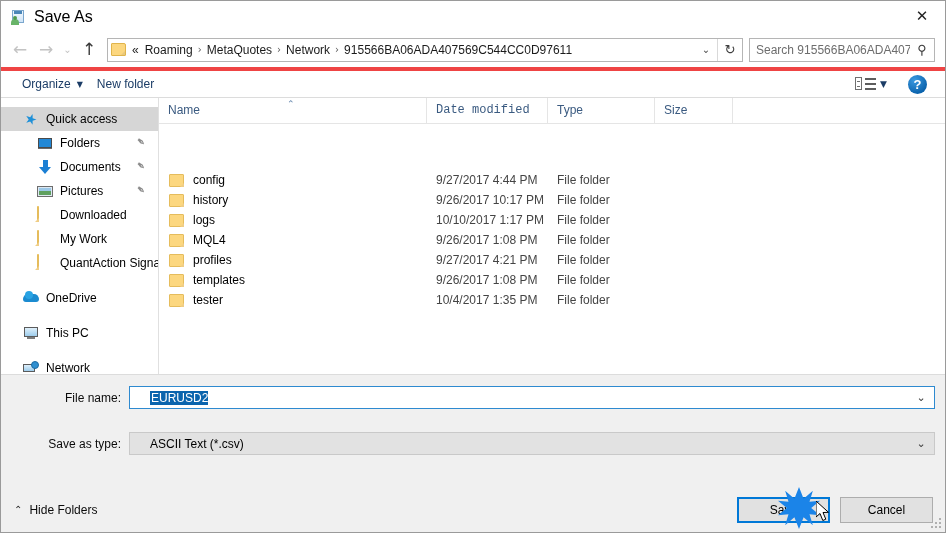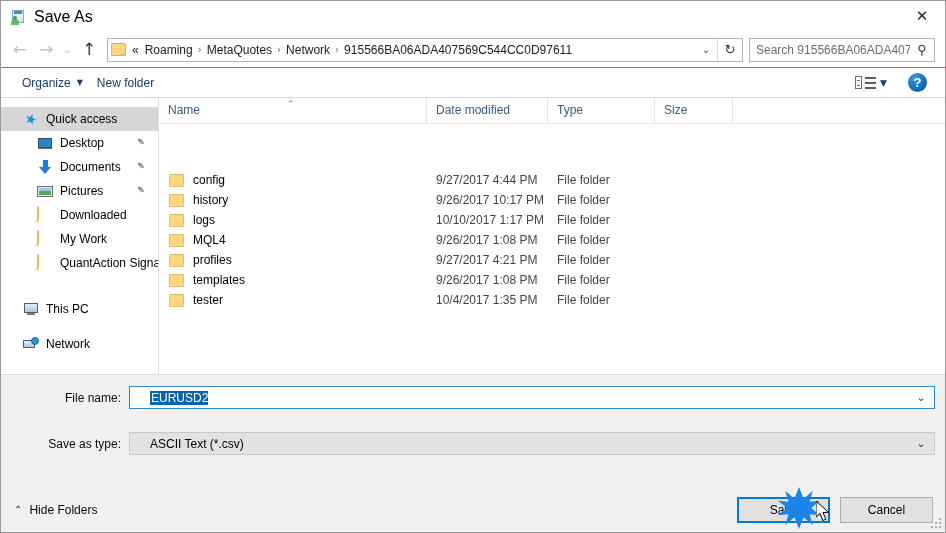--- a/index.html
+++ b/index.html
@@ -205,21 +205,21 @@
     text-align: center;
     color: #3a3a3a;
     font-size: 13px;
     font-family: "DejaVu Sans", sans-serif;
   }
 
   
   .cmdbar {
     height: 31px;
     min-height: 31px;
-    border-top: 1px solid #ef4444;
+    border-top: 4px solid #ef4444;
     border-bottom: 1px solid #dcdcdc;
     background: #ffffff;
     display: flex;
     align-items: center;
     padding: 0 10px 0 14px;
     box-sizing: border-box;
   }
   .cmd-item {
     font-size: 12px;
     color: #1b3c66;
@@ -473,21 +473,21 @@
     padding-left: 9px;
     box-sizing: border-box;
     border-right: 1px solid #e5e5e5;
     height: 25px;
     line-height: 25px;
     position: relative;
     white-space: nowrap;
     overflow: hidden;
   }
   .col-h.c-name { width: 268px; }
-  .col-h.c-date { width: 121px; }
+  .col-h.c-date { width: 121px; font-family: Liberation Mono, monospace; }
   .col-h.c-type { width: 107px; }
   .col-h.c-size { width: 78px; }
   .col-h.c-rest { flex: 1; border-right: none; }
   .sort-caret {
     position: absolute;
     left: 128px;
     top: 0px;
     font-size: 9px;
     color: #5a7fa8;
     font-family: "DejaVu Sans", sans-serif;
@@ -731,21 +731,21 @@
         <span class="ico">
             <span class="ico-star">★</span>
           </span>
         <span class="lbl">Quick access</span>
       </div>
       <div class="nav-item indent">
         <span class="ico ico-desktop">
             <span class="scr"></span>
             <span class="base"></span>
           </span>
-        <span class="lbl">Desktop</span>
+        <span class="lbl">Folders</span>
         <span class="pin">✒</span>
       </div>
       <div class="nav-item indent">
         <span class="ico ico-docs">
             <span class="shaft"></span>
             <span class="head"></span>
           </span>
         <span class="lbl">Documents</span>
         <span class="pin">✒</span>
       </div>
@@ -764,20 +764,26 @@
       </div>
       <div class="nav-item indent">
         <span class="ico"><span class="ico-folder"></span></span>
         <span class="lbl">My Work</span>
       </div>
       <div class="nav-item indent">
         <span class="ico"><span class="ico-folder"></span></span>
         <span class="lbl">QuantAction Signal</span>
       </div>
       <div style="height:11px"></div>
+      <div class="nav-item">
+        <span class="ico ico-onedrive">
+            <span class="cloud"></span>
+          </span>
+        <span class="lbl">OneDrive</span>
+      </div>
       <div style="height:11px"></div>
       <div class="nav-item">
         <span class="ico ico-pc">
             <span class="mon"></span>
             <span class="stand"></span>
           </span>
         <span class="lbl">This PC</span>
       </div>
       <div style="height:11px"></div>
       <div class="nav-item">

